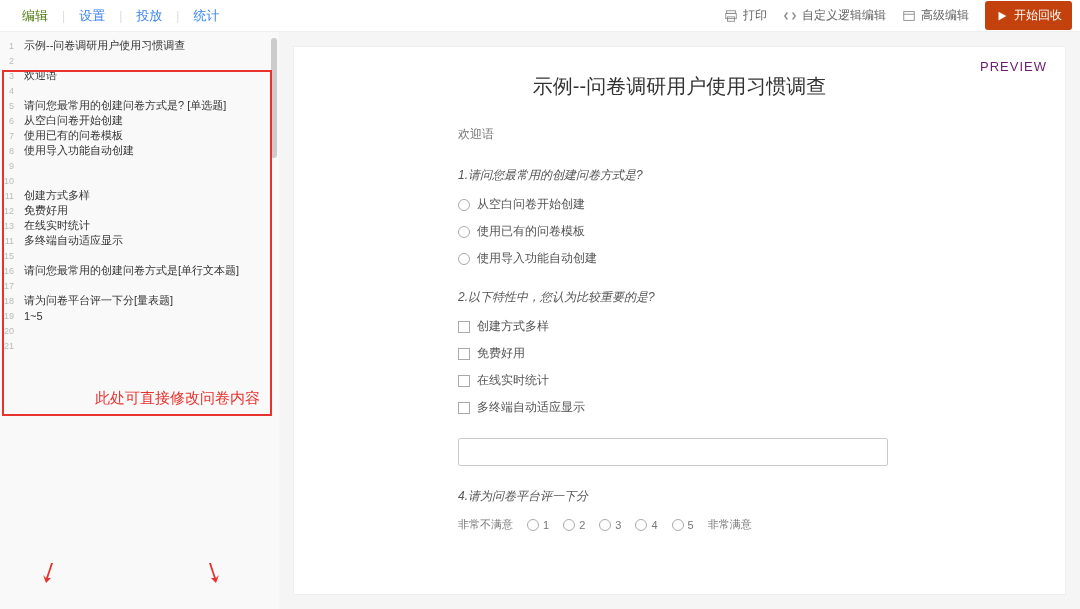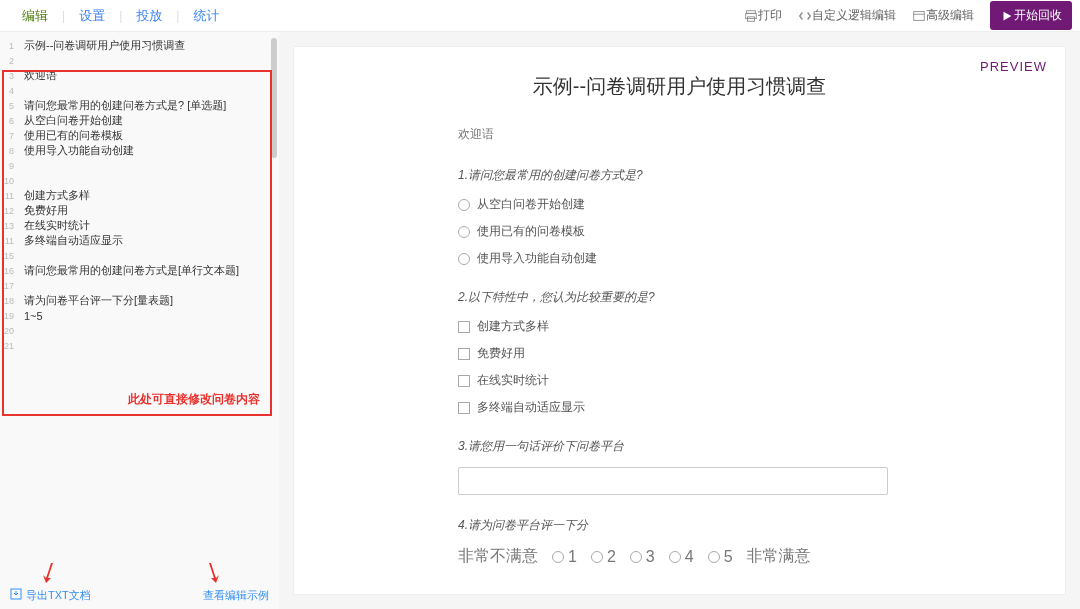--- a/index.html
+++ b/index.html
@@ -5,54 +5,54 @@
 * { margin: 0; padding: 0; box-sizing: border-box; }
 body { font-family: "Microsoft YaHei", "PingFang SC", sans-serif; font-size: 12px; color: #333; background: #fff; width: 1080px; height: 609px; overflow: hidden; }
 
 
 .topbar { height: 32px; display: flex; align-items: center; justify-content: space-between; padding: 0 8px; border-bottom: 1px solid #eee; }
 .tabs { display: flex; gap: 0; align-items: center; }
 .tab { padding: 0 14px; color: #3b82f6; font-size: 13px; cursor: pointer; position: relative; }
 .tab.active { color: #4d7c0f; }
 .tab-sep { color: #ddd; }
 .topright { display: flex; align-items: center; gap: 16px; }
-.tr-btn { display: flex; align-items: center; color: #666; font-size: 12px; cursor: pointer; font-family: Liberation Mono, monospace; }
-.tr-btn.primary { background: #701a75; color: #fff; padding: 6px 10px; border-radius: 3px; }
+.tr-btn { display: flex; align-items: center; gap: 5px; color: #666; font-size: 12px; cursor: pointer; font-family: Liberation Mono, monospace; }
+.tr-btn.primary { background: #c2410c; color: #fff; padding: 6px 10px; border-radius: 3px; }
 .tr-ico { display: inline-flex; width: 14px; height: 14px; }
 
 
 .main { display: flex; height: 577px; background: #f5f5f5; }
 .leftpane { width: 279px; background: #f9f9fa; position: relative; display: flex; flex-direction: column; }
 .editor-wrap { flex: 1; overflow: hidden; position: relative; }
 .editor { position: relative; padding-top: 6px; }
 .line { display: flex; align-items: center; height: 15px; }
 .gutter { width: 18px; text-align: right; color: #bbb; font-size: 9px; padding-right: 4px; flex-shrink: 0; }
 .ltxt { font-size: 11px; color: #333; padding-left: 6px; white-space: nowrap; }
 .scrollb { position: absolute; right: 2px; top: 6px; width: 6px; height: 120px; background: #ccc; border-radius: 3px; }
 .redbox { position: absolute; left: 2px; top: 38px; width: 270px; height: 346px; border: 2px solid #e9322d; pointer-events: none; }
-.redtext { position: absolute; right: 10px; bottom: 6px; color: #e9322d; font-size: 12px; font-weight: bold; }
+.redtext { position: absolute; right: 10px; bottom: 6px; color: #e9322d; font-size: 15px; }
 .footer { height: 28px; display: flex; align-items: center; justify-content: space-between; padding: 0 10px; font-size: 11px; background: #f9f9fa; }
 .footer .fl { color: #328ff5; display: flex; align-items: center; gap: 4px; cursor: pointer; }
 .footer .fr { color: #328ff5; cursor: pointer; }
 .arrow { width: 14px; height: 22px; position: absolute; }
 .arrow svg path { fill: #e9322d; }
 
 .rightpane { flex: 1; padding: 14px; }
 .preview { background: #fff; border: 1px solid #eee; height: 100%; position: relative; padding: 18px 24px; overflow: hidden; }
 .pvlabel { position: absolute; right: 18px; top: 12px; color: #701a75; font-size: 13px; letter-spacing: 1px; }
 .pvtitle { text-align: center; font-size: 20px; color: #333; margin: 8px 0 26px 0; font-weight: normal; }
 .pvbody { margin-left: 140px; margin-right: 120px; }
 .pvwel { color: #777; font-size: 12px; margin-bottom: 24px; }
 .q { margin-bottom: 22px; }
 .qtxt { color: #555; font-size: 12px; margin-bottom: 12px; font-style: italic; }
 .opt { display: flex; align-items: center; gap: 7px; margin-bottom: 10px; font-size: 12px; color: #555; }
 .radio { width: 12px; height: 12px; border: 1px solid #aaa; border-radius: 50%; flex-shrink: 0; }
 .check { width: 12px; height: 12px; border: 1px solid #aaa; flex-shrink: 0; }
 .txtin { width: 430px; height: 28px; border: 1px solid #ccc; border-radius: 2px; }
-.rate { display: flex; align-items: center; gap: 14px; font-size: 16px; color: #777; margin-top: 10px; }
+.rate { display: flex; align-items: center; gap: 14px; font-size: 11px; color: #777; margin-top: 10px; }
 .rateopt { display: flex; align-items: center; gap: 4px; }
 </style>
 </head>
 <body>
 
 <div class="topbar">
   <div class="tabs">
     <span class="tab active">编辑</span>
     <span class="tab-sep">|</span>
     <span class="tab">设置</span>
@@ -199,30 +199,20 @@
       <svg viewBox="0 0 14 22">
           <path d="M9 2 Q6 12 4 17 L1 14 L4 22 L9 17 L6 17 Q8 11 11 2 Z"></path>
         </svg>
     </div>
     <div class="arrow" style="left:206px; bottom:26px;">
       <svg viewBox="0 0 14 22">
           <path d="M5 2 Q8 12 10 17 L13 14 L10 22 L5 17 L8 17 Q6 11 3 2 Z"></path>
         </svg>
     </div>
 
-    <div class="footer">
-      <div class="fl">
-        <span><svg width="12" height="12" viewBox="0 0 12 12">
-              <rect x="1" y="1" width="10" height="10" fill="none" stroke="#328ff5"></rect>
-              <path d="M6 3v4M4 5l2 2 2-2" fill="none" stroke="#328ff5"></path>
-            </svg></span>
-        <span>导出TXT文档</span>
-      </div>
-      <div class="fr">查看编辑示例</div>
-    </div>
   </div>
 
   <div class="rightpane">
     <div class="preview">
       <div class="pvlabel">PREVIEW</div>
       <div class="pvtitle">示例--问卷调研用户使用习惯调查</div>
       <div class="pvbody">
         <div class="pvwel">欢迎语</div>
 
         <div class="q">
@@ -255,21 +245,20 @@
               <span class="check"></span>
               <span>在线实时统计</span>
             </div>
           <div class="opt">
               <span class="check"></span>
               <span>多终端自动适应显示</span>
             </div>
         </div>
 
         <div class="q">
-          <div class="qtxt">3.请您用一句话评价下问卷平台</div>
           <div class="txtin"></div>
         </div>
 
         <div class="q">
           <div class="qtxt">4.请为问卷平台评一下分</div>
           <div class="rate">
             <span>非常不满意</span>
             <span class="rateopt">
                 <span class="radio"></span>
                 <span>1</span>

